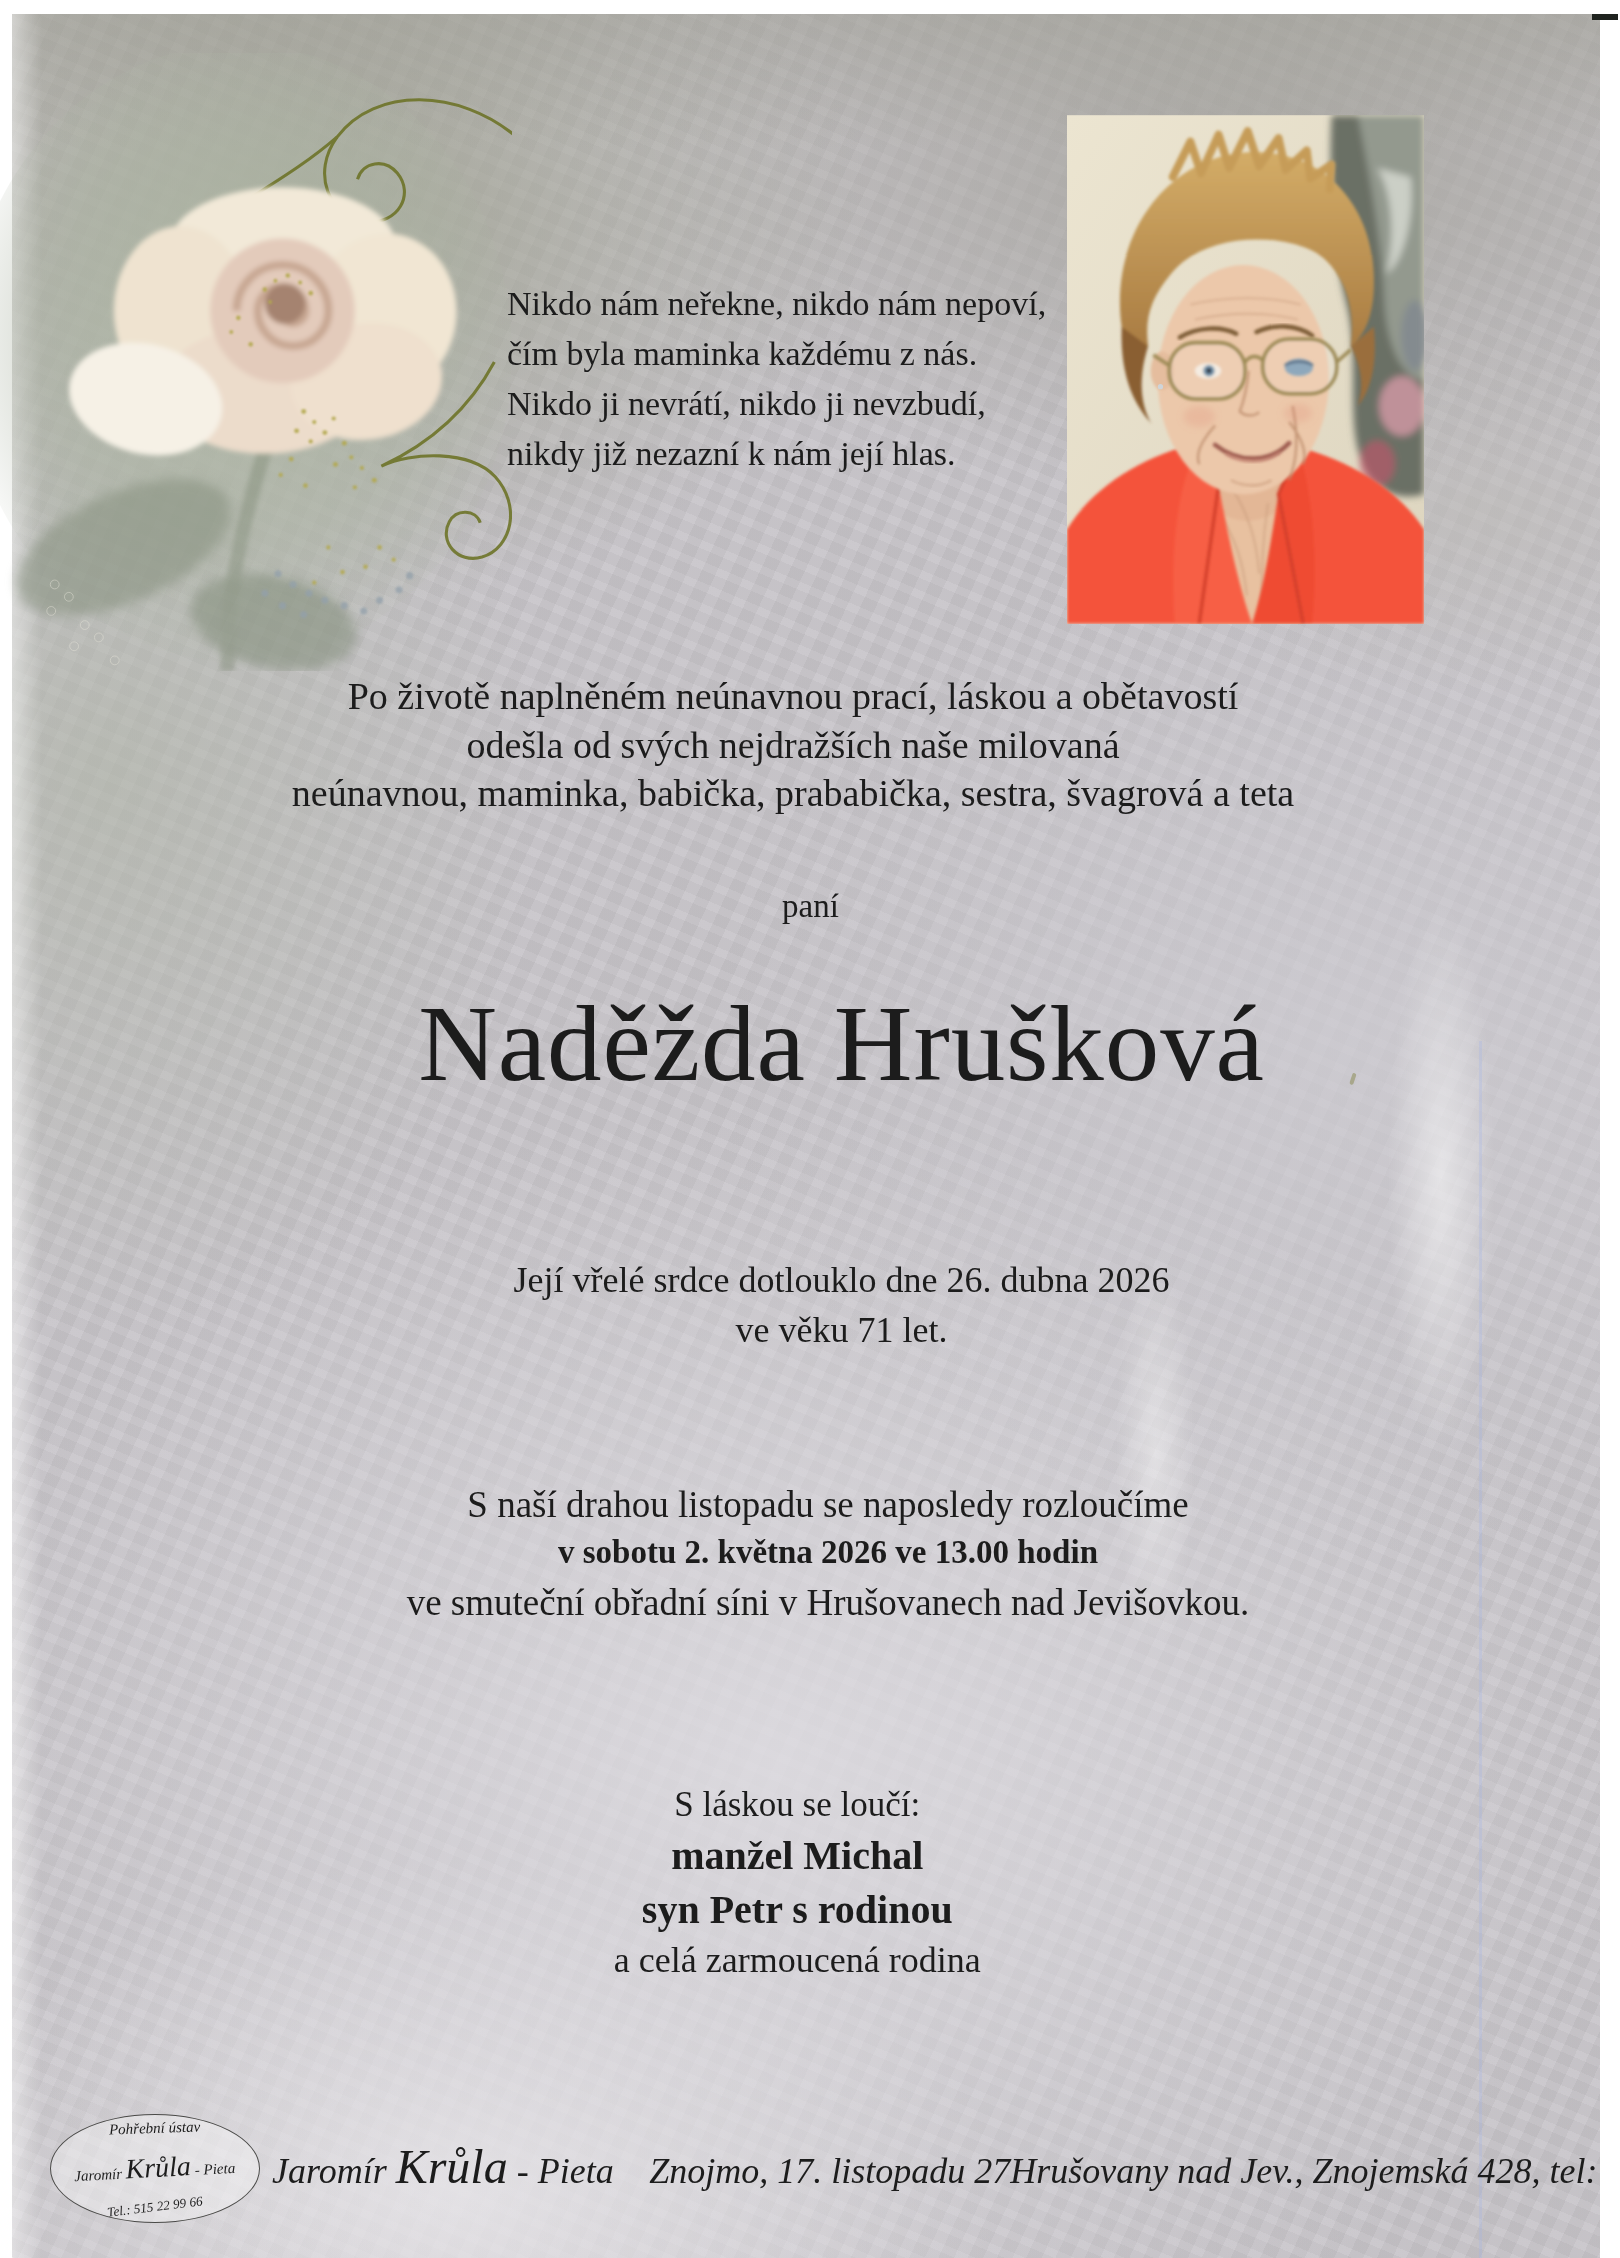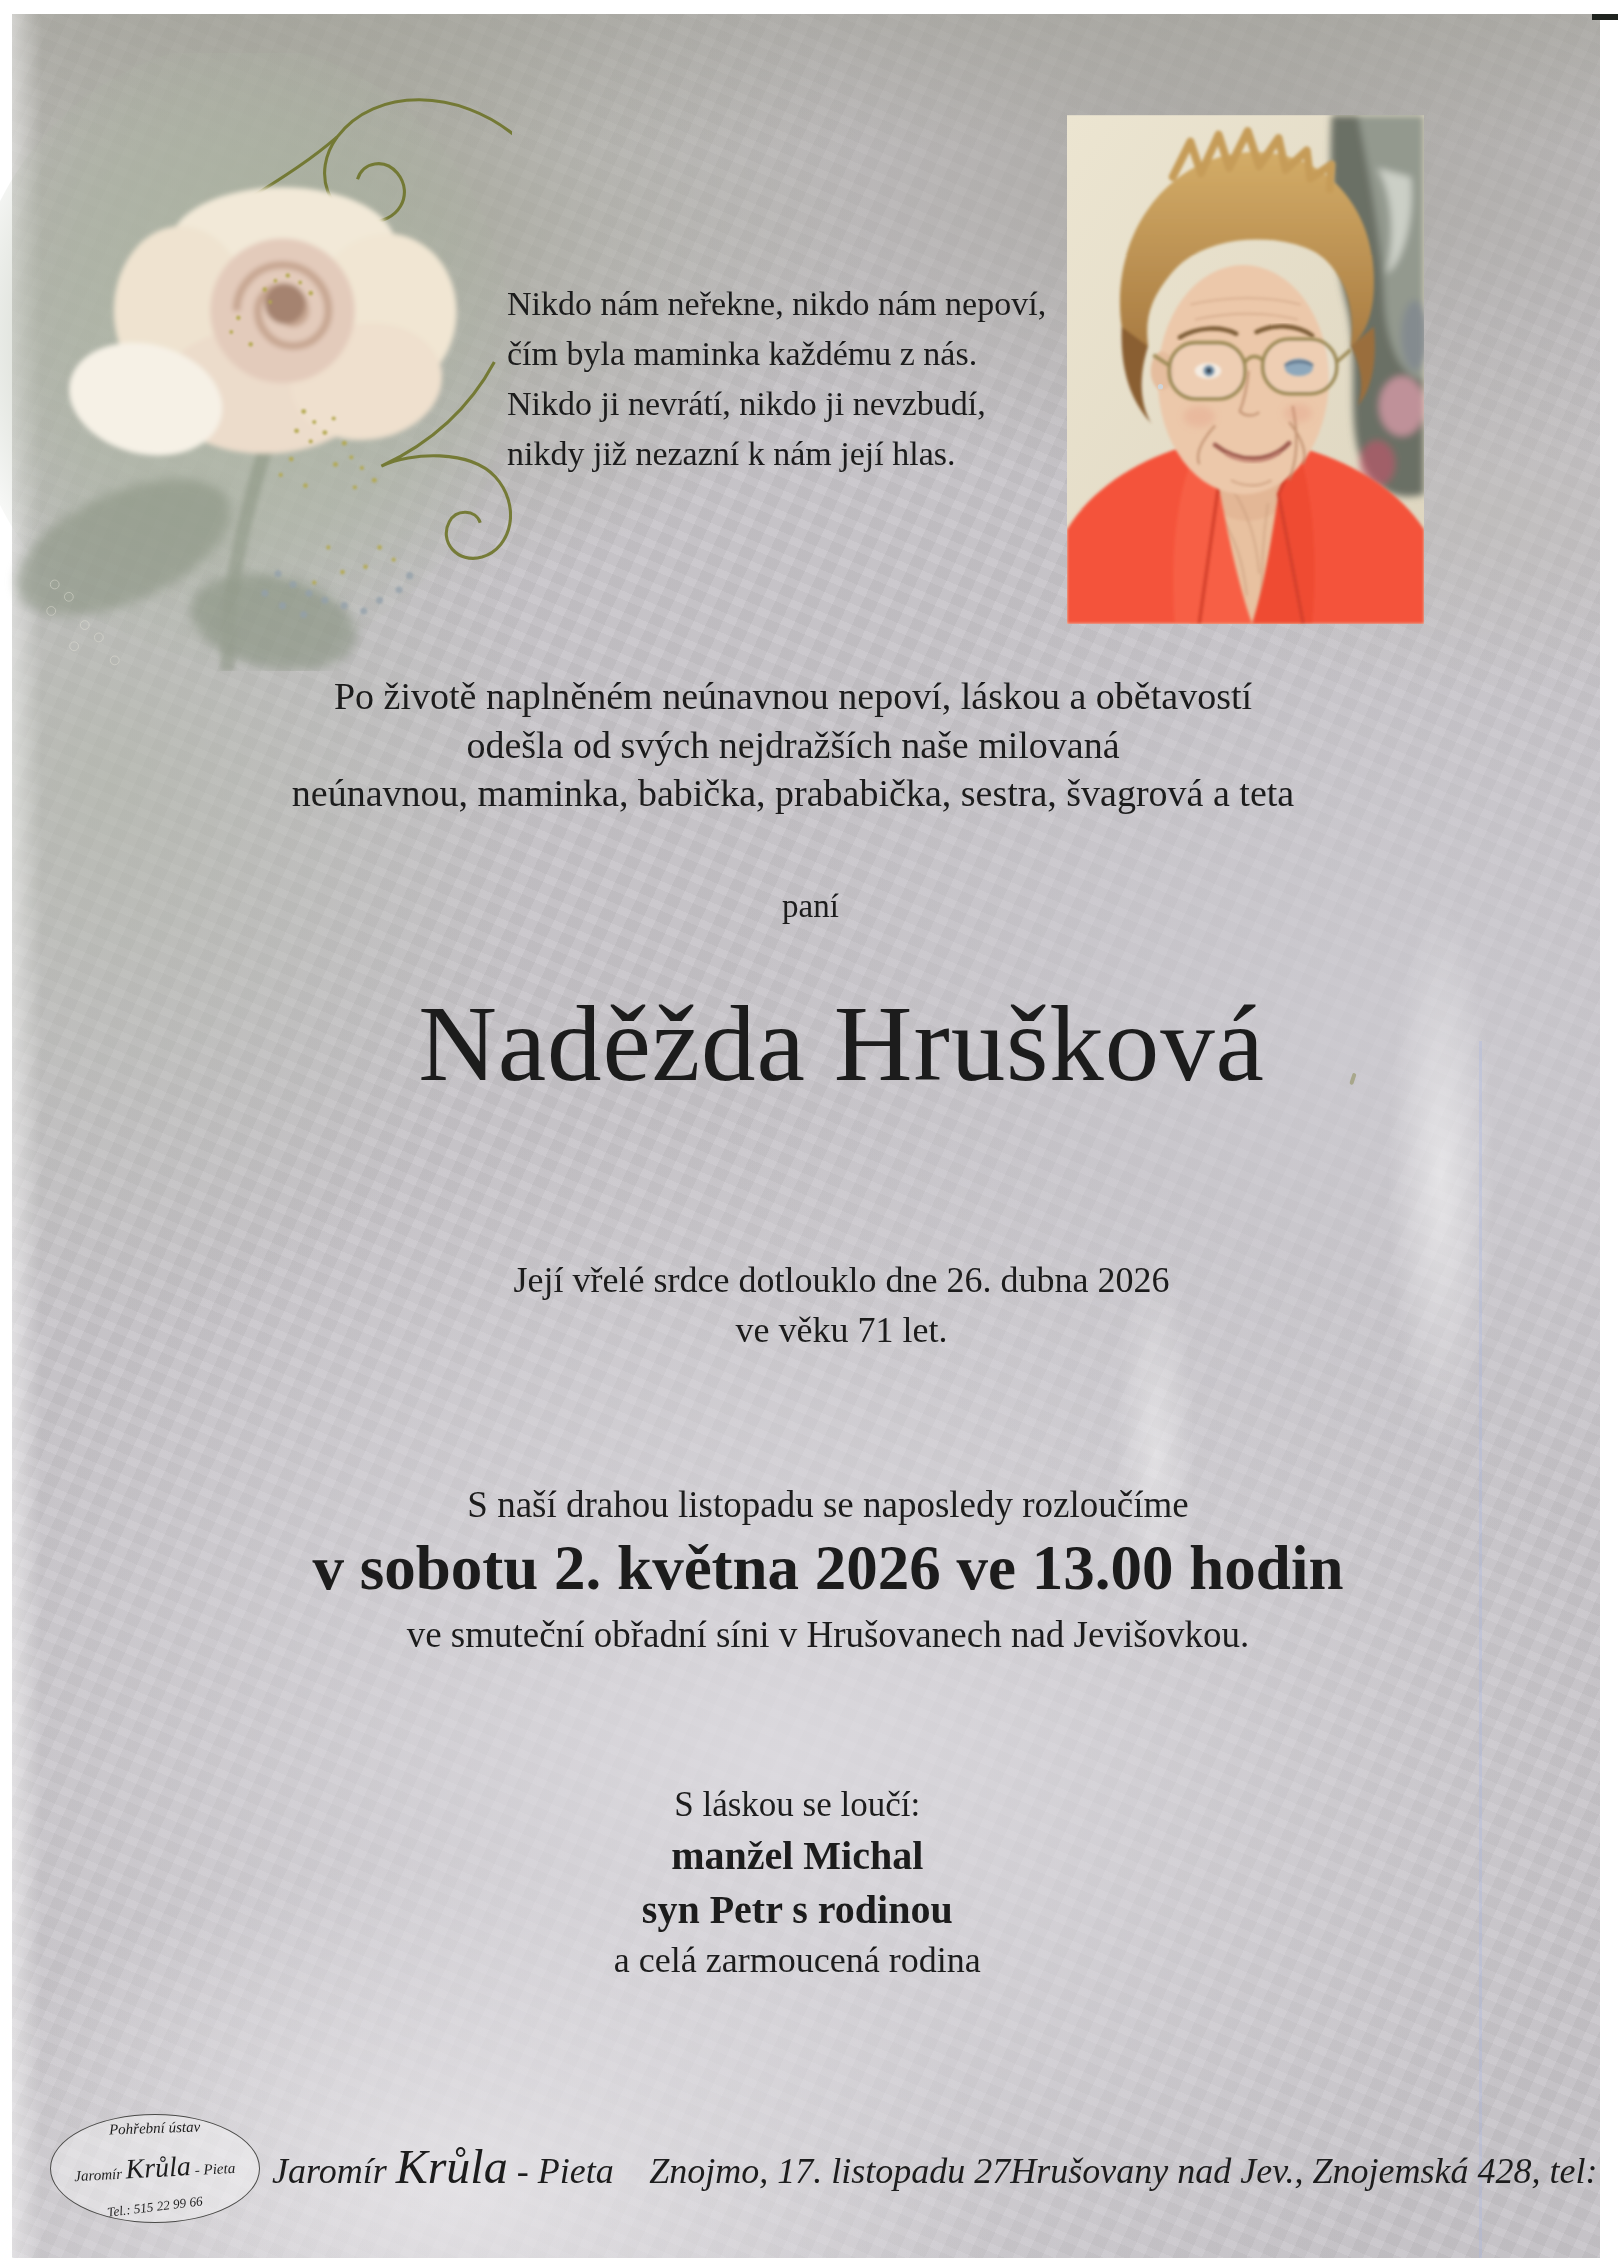--- a/index.html
+++ b/index.html
@@ -34,21 +34,21 @@
   .speck{position:absolute;left:1351px;top:1073px;width:4.4px;height:11.5px;background:#8d8d56;opacity:.55;border-radius:2.6px;transform:rotate(18deg);}
 
   .txt{position:absolute;}
   .poem{left:507px;top:279px;width:618px;font-size:34px;line-height:1.47;text-align:left;}
   .intro{left:0;right:35px;top:672px;font-size:38px;line-height:1.28;text-align:center;}
   .pani{left:0;right:0;top:888px;font-size:33px;text-align:center;}
   .name{left:62px;right:0;top:981px;font-size:109px;font-weight:normal;text-align:center;margin:0;letter-spacing:0.9px;}
   .death{left:62px;right:0;top:1256px;font-size:36px;line-height:1.38;text-align:center;}
   .funeral{left:35px;right:0;top:1486px;text-align:center;}
   .funeral-intro{font-size:37px;line-height:1.0;}
-  .funeral-datetime{font-size:63px;font-weight:bold;line-height:1.05;margin-top:12.4px;text-align:center;}
+  .funeral-datetime{font-size:33px;font-weight:bold;line-height:1.05;margin-top:12.4px;text-align:center;}
   .funeral-place{font-size:37px;line-height:1.0;margin-top:14px;}
   .farewell{left:0;right:26.5px;top:1787px;text-align:center;}
   .farewell-heading{font-size:35px;line-height:1.0;}
   .farewell-bold{font-size:40px;font-weight:bold;line-height:1.0;margin-top:14px;}
   .farewell-closing{font-size:36px;line-height:1.0;margin-top:12.4px;}
 
   
   .logo{
     position:absolute;left:50px;top:2114px;width:210px;height:109px;
     border:1.8px solid #4a4a48;border-radius:50%;
@@ -276,21 +276,21 @@
   </svg>
 
   <div class="txt poem">
     <div>Nikdo nám neřekne, nikdo nám nepoví,</div>
     <div>čím byla maminka každému z nás.</div>
     <div>Nikdo ji nevrátí, nikdo ji nevzbudí,</div>
     <div>nikdy již nezazní k nám její hlas.</div>
   </div>
 
   <div class="txt intro">
-    <div>Po životě naplněném neúnavnou nepoví, láskou a obětavostí</div>
+    <div>Po životě naplněném neúnavnou prací, láskou a obětavostí</div>
     <div>odešla od svých nejdražších naše milovaná</div>
     <div>neúnavnou, maminka, babička, prababička, sestra, švagrová a teta</div>
   </div>
 
   <div class="txt pani">paní</div>
 
   <h1 class="txt name">Naděžda Hrušková</h1>
   <div class="speck"></div>
 
   <div class="txt death">

